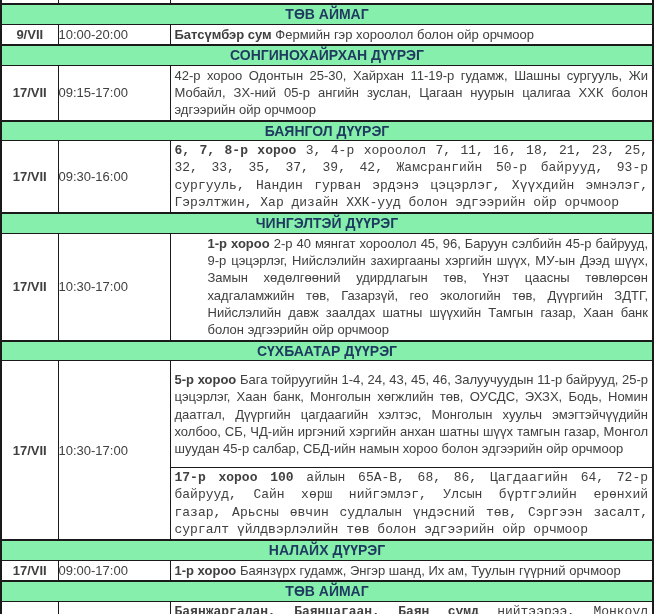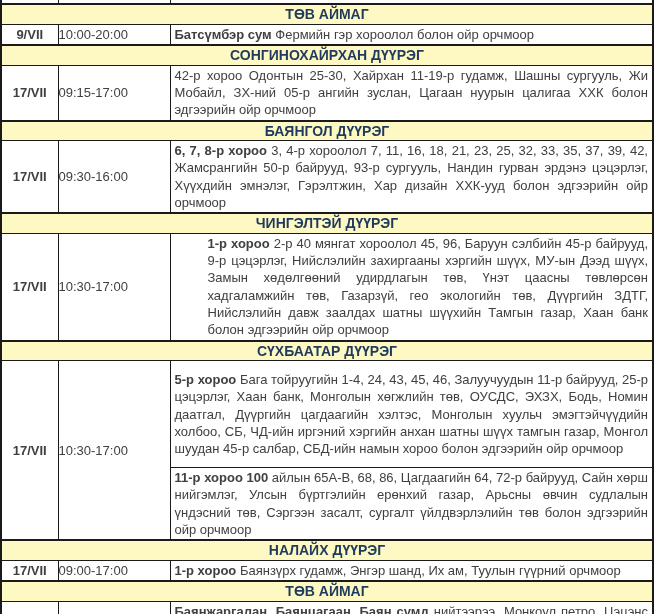--- a/index.html
+++ b/index.html
@@ -10,30 +10,30 @@
   table.schedule{
     border-collapse:collapse;table-layout:fixed;width:654px;
     font-size:13px;line-height:1.33;color:#404040;
     border-left:2px solid #1a1a1a;border-right:2px solid #1a1a1a;
   }
   col.c-date{width:57px;}
   col.c-time{width:112px;}
   td{border:1px solid #1a1a1a;vertical-align:middle;padding:0;overflow:hidden;}
   tr.top-sliver td{border-top:none;height:3px;background:#fff;}
   tr.section-row td{
-    background:#fef9c3;color:#1f3a5f;font-weight:bold;text-align:center;
+    background:#86efac;color:#1f3a5f;font-weight:bold;text-align:center;
     font-size:14px;height:15px;border-top:2px solid #1a1a1a;padding:0 2px;
   }
   td.date{font-weight:bold;text-align:center;white-space:nowrap;}
   td.time{white-space:nowrap;}
   td.desc{text-align:justify;padding:1px 4px;vertical-align:middle;}
   .lead{font-weight:bold;}
   tr.h15 td{height:15px;}
   tr.h52 td.desc{height:52px;}
-  tr.h69 td.desc{height:69px;}
+  tr.h69 td.desc{height:69px;font-family:Liberation Mono, monospace;}
   tr.h86 td.desc{height:86px;padding-left:37px;}
   tr.h104 td.desc{height:104px;}
 </style>
 </head>
 <body>
 
 <div class="page">
   <table class="schedule">
     <colgroup>
       <col class="c-date">
@@ -86,21 +86,21 @@
 
     <tr class="section-row">
       <td colspan="3">СҮХБААТАР ДҮҮРЭГ</td>
     </tr>
     <tr class="h104">
       <td class="date" rowspan="2">17/VII</td>
       <td class="time" rowspan="2">10:30-17:00</td>
       <td class="desc"><span class="lead">5-р хороо</span><span> Бага тойруугийн 1-4, 24, 43, 45, 46, Залуучуудын 11-р байрууд, 25-р цэцэрлэг, Хаан банк, Монголын хөгжлийн төв, ОУСДС, ЭХЗХ, Бодь, Номин даатгал, Дүүргийн цагдаагийн хэлтэс, Монголын хуульч эмэгтэйчүүдийн холбоо, СБ, ЧД-ийн иргэний хэргийн анхан шатны шүүх тамгын газар, Монгол шуудан 45-р салбар, СБД-ийн намын хороо болон эдгээрийн ойр орчмоор</span></td>
     </tr>
     <tr class="h69">
-      <td class="desc"><span class="lead">11-р хороо 100</span><span> айлын 65А-В, 68, 86, Цагдаагийн 64, 72-р байрууд, Сайн хөрш нийгэмлэг, Улсын бүртгэлийн ерөнхий газар, Арьсны өвчин судлалын үндэсний төв, Сэргээн засалт, сургалт үйлдвэрлэлийн төв болон эдгээрийн ойр орчмоор</span></td>
+      <td class="desc"><span class="lead">17-р хороо 100</span><span> айлын 65А-В, 68, 86, Цагдаагийн 64, 72-р байрууд, Сайн хөрш нийгэмлэг, Улсын бүртгэлийн ерөнхий газар, Арьсны өвчин судлалын үндэсний төв, Сэргээн засалт, сургалт үйлдвэрлэлийн төв болон эдгээрийн ойр орчмоор</span></td>
     </tr>
 
     <tr class="section-row">
       <td colspan="3">НАЛАЙХ ДҮҮРЭГ</td>
     </tr>
     <tr class="h15">
       <td class="date">17/VII</td>
       <td class="time">09:00-17:00</td>
       <td class="desc"><span class="lead">1-р хороо</span><span> Баянзүрх гудамж, Энгэр шанд, Их ам, Туулын гүүрний орчмоор</span></td>
     </tr>

